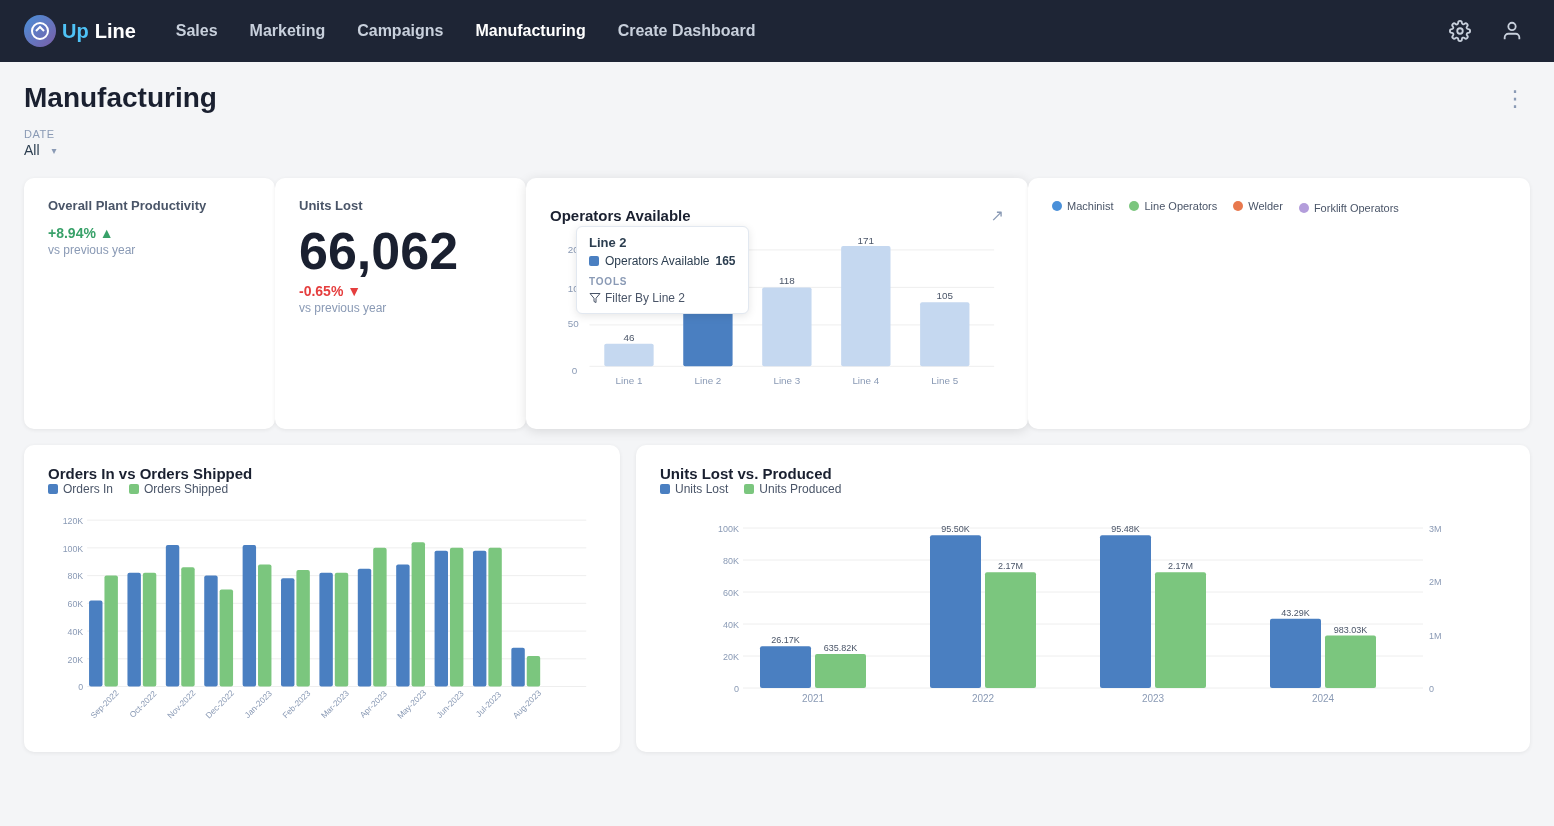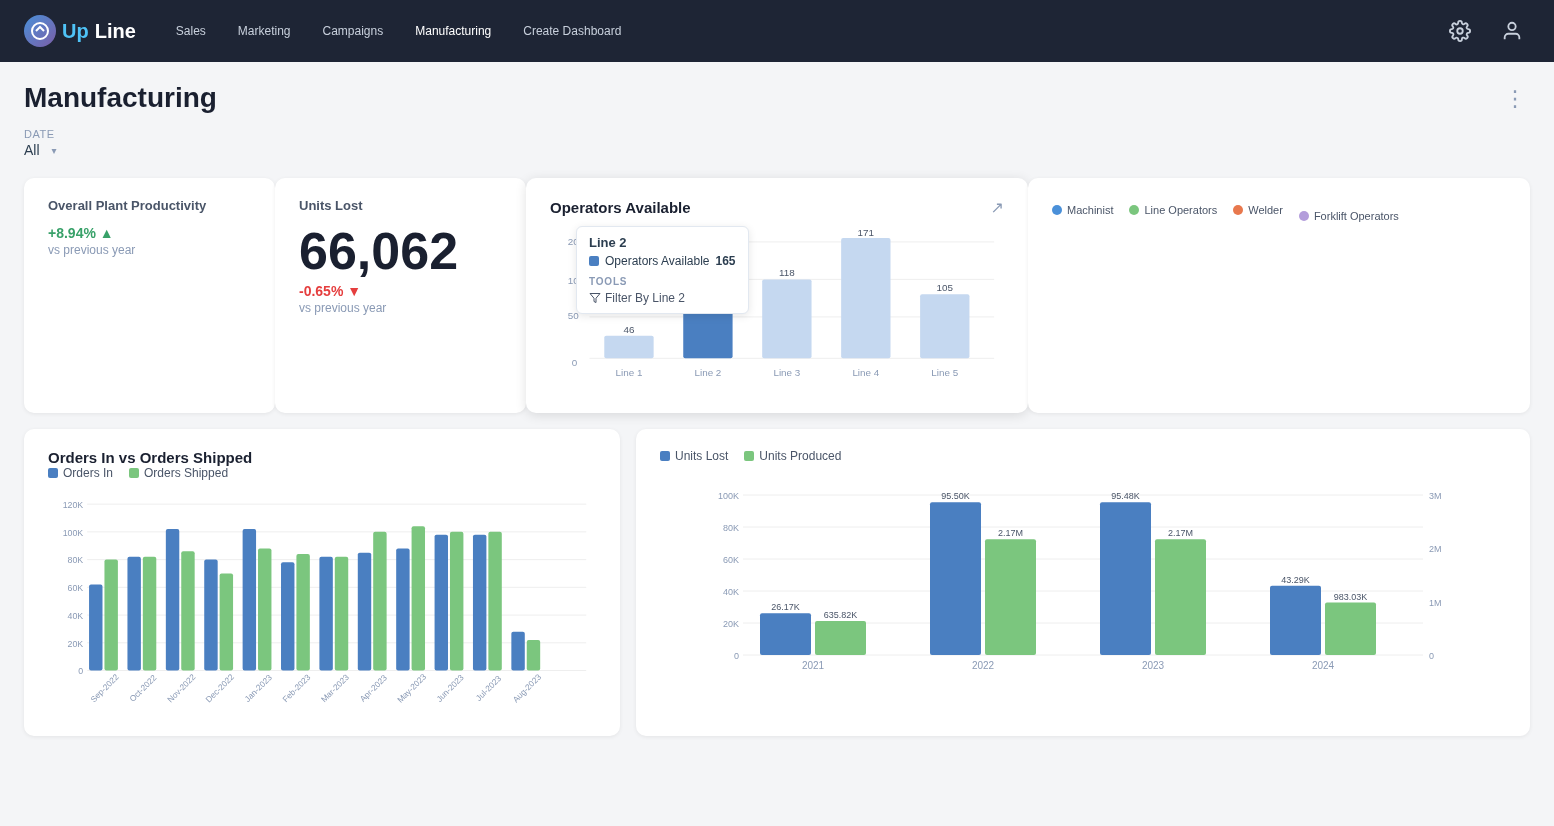--- a/index.html
+++ b/index.html
@@ -26,22 +26,22 @@
     .nav-logo .logo-icon {
       width: 32px; height: 32px;
       background: linear-gradient(135deg, #4a90d9, #7b5ea7);
       border-radius: 50%;
       display: flex; align-items: center; justify-content: center;
       font-size: 14px; color: #fff; font-weight: 900;
     }
     nav a {
       color: #c8d0dc;
       text-decoration: none;
-      font-size: 12px;
-      font-weight: 400;
+      font-size: 16px;
+      font-weight: 700;
     }
     nav a.active { color: #fff; }
     .nav-spacer { flex: 1; }
     .nav-icons { display: flex; gap: 16px; align-items: center; }
     .nav-icon-btn {
       background: none; border: none; cursor: pointer;
       color: #c8d0dc; font-size: 20px; width: 36px; height: 36px;
       display: flex; align-items: center; justify-content: center;
       border-radius: 50%;
     }
@@ -90,21 +90,21 @@
     .expand-btn { background: none; border: none; cursor: pointer; font-size: 16px; color: #8a9ab5; }
     .legend { display: flex; gap: 16px; margin-bottom: 12px; flex-wrap: wrap; }
     .legend-item { display: flex; align-items: center; gap: 5px; font-size: 12px; color: #4a5568; }
     .legend-dot { width: 10px; height: 10px; border-radius: 2px; }
 
     
     .operators-card {
       background: #fff;
       border-radius: 10px;
       box-shadow: 0 2px 12px rgba(0,0,0,0.12);
-      padding: 20px 24px;
+      padding: 28px 24px;
       position: relative;
     }
     .tooltip-box {
       position: absolute;
       top: 48px;
       left: 50px;
       background: #fff;
       border: 1px solid #e2e8f0;
       border-radius: 6px;
       padding: 8px 12px;
@@ -270,21 +270,21 @@
           <span>Machinist</span>
         </div>
         <div class="donut-legend-item">
           <div class="donut-legend-dot" style="background:#7bc67e"></div>
           <span>Line Operators</span>
         </div>
         <div class="donut-legend-item">
           <div class="donut-legend-dot" style="background:#e8784d"></div>
           <span>Welder</span>
         </div>
-        <div class="donut-legend-item" style="margin-top:12px;">
+        <div class="donut-legend-item" style="margin-top:4px;">
           <div class="donut-legend-dot" style="background:#b39ddb"></div>
           <span>Forklift Operators</span>
         </div>
       </div>
 
     </div>
   </div>
 
   <div class="bottom-row">
 
@@ -348,20 +348,21 @@
           <rect x="434.2692307692308" y="41.16666666666666" width="13.730769230769232" height="138.83333333333334" fill="#4a7fc1" rx="2"></rect>
           <rect x="450" y="38.333333333333314" width="13.730769230769232" height="141.66666666666669" fill="#7bc67e" rx="2"></rect>
           <text x="448" y="202" text-anchor="middle" font-size="8.5" fill="#8a9ab5" transform="rotate(-45, 448, 196)">Jul-2023</text>
           <rect x="473.5" y="140.33333333333334" width="13.730769230769232" height="39.666666666666664" fill="#4a7fc1" rx="2"></rect>
           <rect x="489.2307692307692" y="148.83333333333334" width="13.730769230769232" height="31.166666666666664" fill="#7bc67e" rx="2"></rect>
           <text x="487.2307692307692" y="202" text-anchor="middle" font-size="8.5" fill="#8a9ab5" transform="rotate(-45, 487.2307692307692, 196)">Aug-2023</text>
         </svg>
     </div>
 
     <div class="units-chart-card">
+      <div class="chart-card-title">Units Lost vs. Produced</div>
       <div class="legend">
         <div class="legend-item">
           <div class="legend-dot" style="background:#4a7fc1"></div>
           <span>Units Lost</span>
         </div>
         <div class="legend-item">
           <div class="legend-dot" style="background:#7bc67e"></div>
           <span>Units Produced</span>
         </div>
       </div>

